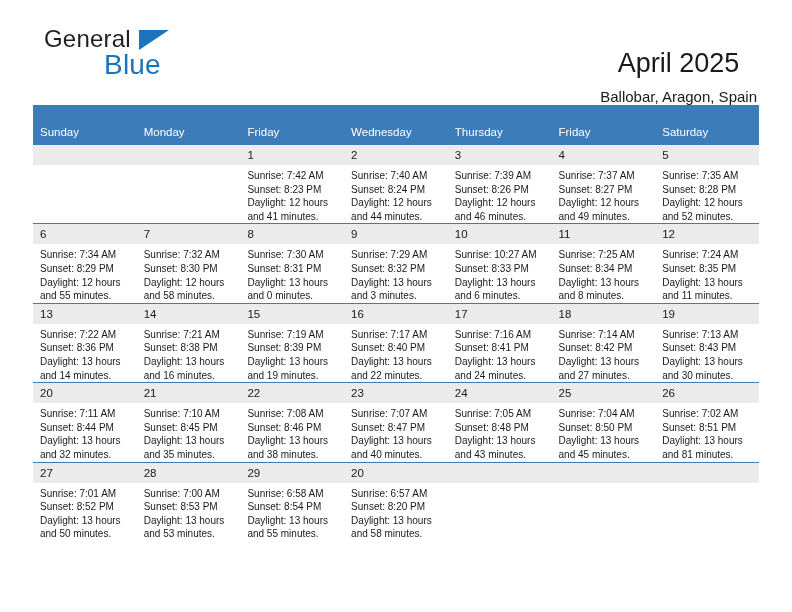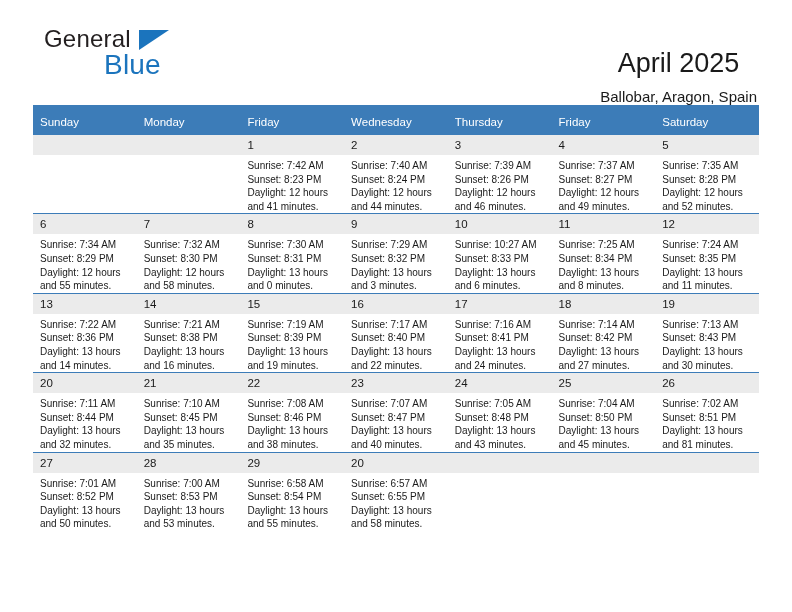--- a/index.html
+++ b/index.html
@@ -96,21 +96,21 @@
     width: 726px;
     border-collapse: collapse;
     table-layout: fixed;
   }
   .calendar th {
     background: #3c7cb8;
     color: #ffffff;
     font-size: 11.5px;
     font-weight: normal;
     text-align: left;
-    padding: 10px 0 6px 7px;
+    padding: 20px 0 6px 7px;
     height: 13px;
     vertical-align: middle;
     border: 0;
   }
   .calendar td {
     width: 103.714px;
     vertical-align: top;
     padding: 0;
     border: 0;
     border-top: 1.5px solid #3c7cb8;
@@ -464,21 +464,21 @@
             <div>Sunrise: 6:58 AM</div>
             <div>Sunset: 8:54 PM</div>
             <div>Daylight: 13 hours</div>
             <div>and 55 minutes.</div>
           </div>
         </td>
         <td>
           <div class="daynum">20</div>
           <div class="cellbody">
             <div>Sunrise: 6:57 AM</div>
-            <div>Sunset: 6:55 PM</div>
+            <div>Sunset: 8:20 PM</div>
             <div>Daylight: 13 hours</div>
             <div>and 58 minutes.</div>
           </div>
         </td>
         <td class="cell-empty">
           <div class="daynum empty"></div>
           <div class="cellbody">
             <div></div>
             <div></div>
             <div></div>

